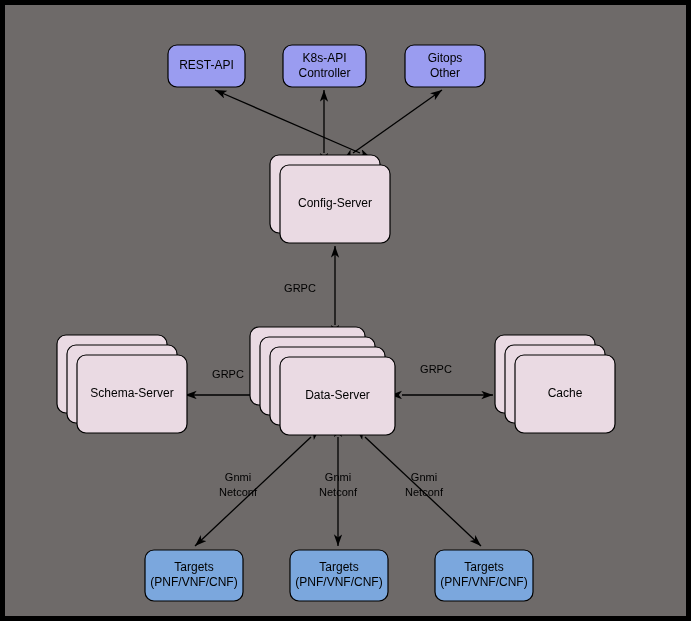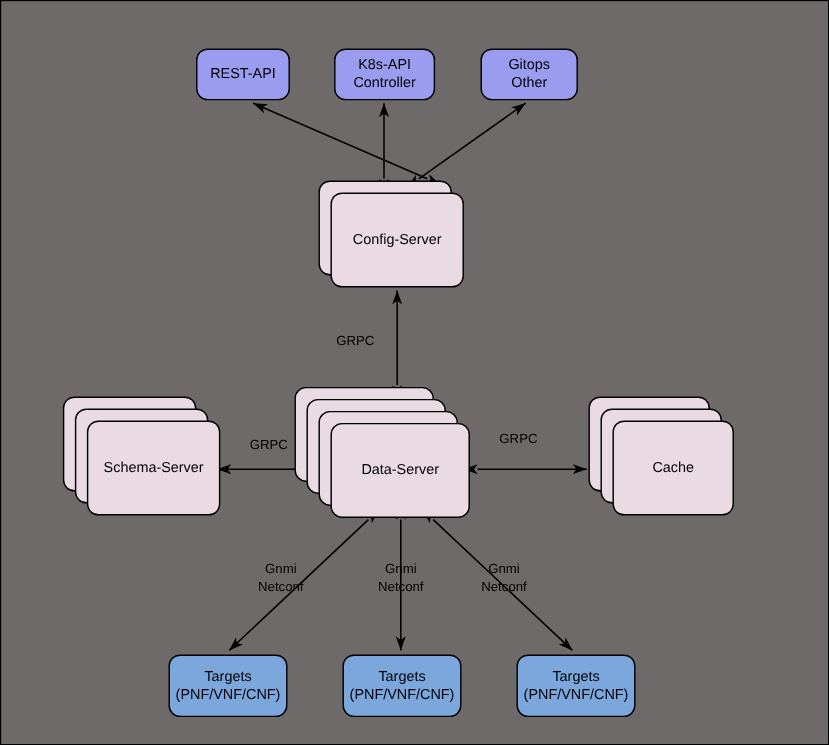--- a/index.html
+++ b/index.html
@@ -9,21 +9,21 @@
   }
   body {
     font-family: "Liberation Sans", sans-serif;
   }
   #canvas {
     position: relative;
     width: 691px;
     height: 621px;
     background: #6e6a69;
     box-sizing: border-box;
-    border: 1px solid #a3a3a3;
+    border: 5px solid #a3a3a3;
     overflow: hidden;
   }
   #diagram {
     position: absolute;
     left: 0;
     top: 0;
     width: 691px;
     height: 621px;
     display: block;
   }

